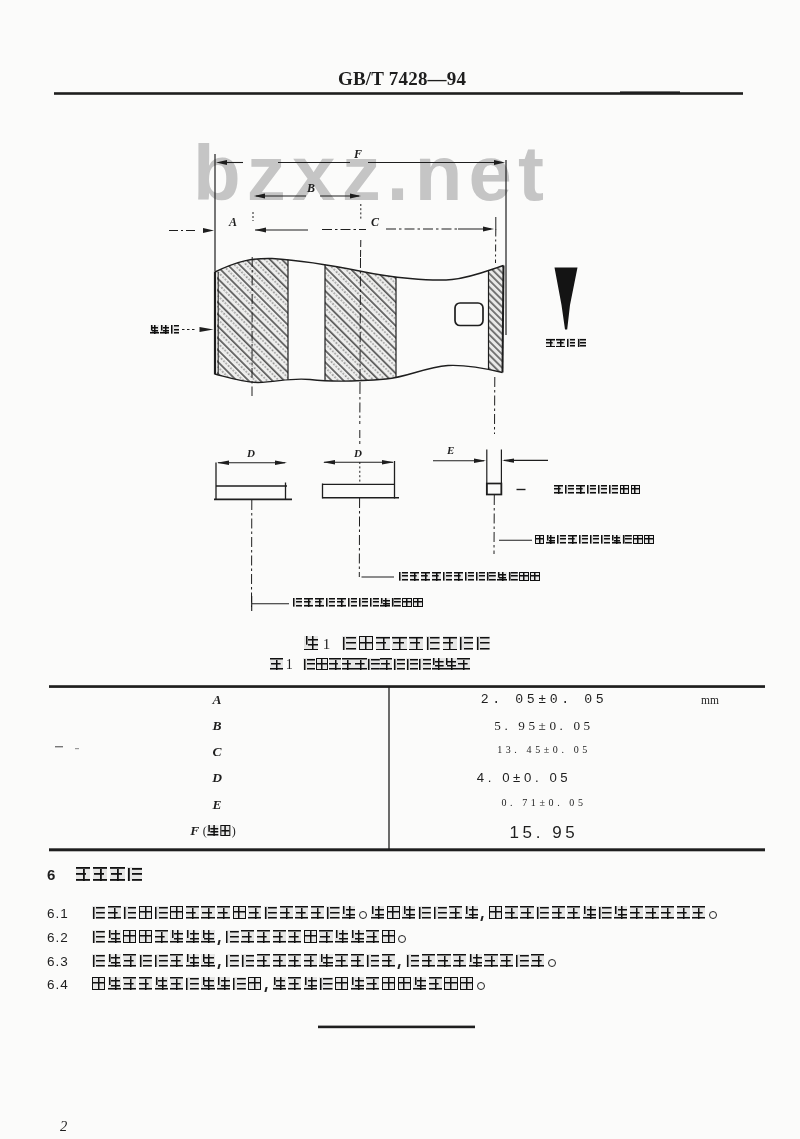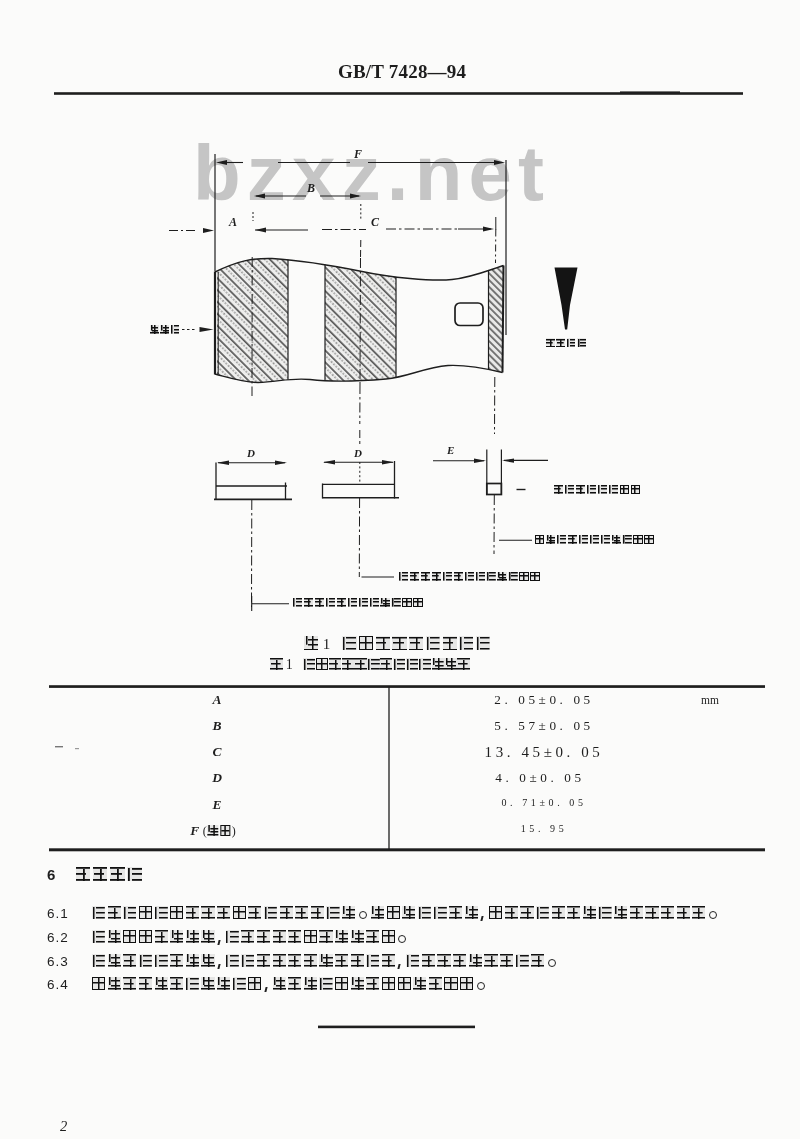--- a/index.html
+++ b/index.html
@@ -139,39 +139,39 @@
     <line x1="361.5" y1="577" x2="394" y2="577" stroke="#1e1e1e" stroke-width="1.1"></line>
     <line x1="251.7" y1="596" x2="251.7" y2="611" stroke="#1e1e1e" stroke-width="1.1"></line>
     <line x1="251.7" y1="603.7" x2="289" y2="603.7" stroke="#1e1e1e" stroke-width="1.1"></line>
     <rect x="49" y="685.2" width="716" height="2.7" fill="#1e1e1e"></rect>
     <rect x="49" y="848.3" width="716" height="3" fill="#1e1e1e"></rect>
     <line x1="389" y1="686" x2="389" y2="850" stroke="#1e1e1e" stroke-width="1.3"></line>
     <rect x="55" y="746" width="8" height="1.4" fill="#777"></rect>
     <rect x="75" y="748" width="4" height="1.2" fill="#999"></rect>
     <rect x="318" y="1025.6" width="157" height="2.6" fill="#1e1e1e"></rect>
   </svg>
-<div class="abs" style="left:338px;top:61px;font-family:'Liberation Serif',serif;font-weight:bold;font-size:19px;letter-spacing:0.2px">GB/T 7428—94</div>
+<div class="abs" style="left:338px;top:68px;font-family:'Liberation Serif',serif;font-weight:bold;font-size:19px;letter-spacing:0.2px">GB/T 7428—94</div>
 <div class="abs" style="left:149px;top:324px;font-size:10px"><i class="z zc"></i><i class="z zc"></i><i class="z zd"></i></div>
 <div class="abs" style="left:545px;top:337.5px;font-size:10px"><i class="z za"></i><i class="z za"></i><i class="z zd"></i><i class="z zd"></i></div>
 <div class="abs" style="left:553px;top:483px;font-size:10.5px"><i class="z za"></i><i class="z zd"></i><i class="z za"></i><i class="z zd"></i><i class="z zd"></i><i class="z zd"></i><i class="z zb"></i><i class="z zb"></i></div>
 <div class="abs" style="left:534px;top:533px;font-size:10.5px"><i class="z zb"></i><i class="z zc"></i><i class="z zd"></i><i class="z za"></i><i class="z zd"></i><i class="z zd"></i><i class="z zd"></i><i class="z zc"></i><i class="z zd"></i><i class="z zb"></i><i class="z zb"></i></div>
 <div class="abs" style="left:398px;top:570px;font-size:10.5px"><i class="z zd"></i><i class="z za"></i><i class="z za"></i><i class="z za"></i><i class="z zd"></i><i class="z za"></i><i class="z zd"></i><i class="z zd"></i><i class="z zd"></i><i class="z zc"></i><i class="z zd"></i><i class="z zb"></i><i class="z zb"></i></div>
 <div class="abs" style="left:292px;top:596px;font-size:10.5px"><i class="z zd"></i><i class="z za"></i><i class="z za"></i><i class="z zd"></i><i class="z za"></i><i class="z zd"></i><i class="z zd"></i><i class="z zd"></i><i class="z zc"></i><i class="z zd"></i><i class="z zb"></i><i class="z zb"></i></div>
 <div class="abs" style="left:303px;top:635px;font-size:16px"><i class="z zc"></i><span class="ser" style="font-size:15px;margin:0 3px">1</span><i class="zs"></i><i class="z zd"></i><i class="z zb"></i><i class="z za"></i><i class="z za"></i><i class="z za"></i><i class="z zd"></i><i class="z za"></i><i class="z zd"></i><i class="z zd"></i></div>
 <div class="abs" style="left:270px;top:656px;font-size:14px"><span class="tight"><i class="z za"></i><span class="ser" style="font-size:14px;margin:0 3px">1</span><i class="zs"></i><i class="z zd"></i><i class="z zb"></i><i class="z za"></i><i class="z za"></i><i class="z za"></i><i class="z zd"></i><i class="z za"></i><i class="z zd"></i><i class="z zd"></i><i class="z zd"></i><i class="z zc"></i><i class="z zc"></i><i class="z za"></i></span></div>
 <div class="abs" style="left:701px;top:694px;font-size:11.5px;font-family:'Liberation Serif',serif">mm</div>
 <div class="abs" style="left:217px;top:692px;transform:translateX(-50%);font-family:'Liberation Serif',serif;font-style:italic;font-weight:bold;font-size:13.5px">A</div>
-<div class="abs" style="left:544px;top:692px;transform:translateX(-50%);font-family:Liberation Serif, serif;font-size:13.2px;letter-spacing:3.6px">2. 05±0. 05</div>
+<div class="abs" style="left:544px;top:692px;transform:translateX(-50%);font-family:Liberation Mono, monospace;font-size:13.2px;letter-spacing:3.6px">2. 05±0. 05</div>
 <div class="abs" style="left:217px;top:717.5px;transform:translateX(-50%);font-family:'Liberation Serif',serif;font-style:italic;font-weight:bold;font-size:13.5px">B</div>
-<div class="abs" style="left:544px;top:717.5px;transform:translateX(-50%);font-family:'Liberation Serif',serif;font-size:13.2px;letter-spacing:3.6px">5. 57±0. 05</div>
+<div class="abs" style="left:544px;top:717.5px;transform:translateX(-50%);font-family:'Liberation Serif',serif;font-size:13.2px;letter-spacing:3.6px">5. 95±0. 05</div>
 <div class="abs" style="left:217px;top:744px;transform:translateX(-50%);font-family:'Liberation Serif',serif;font-style:italic;font-weight:bold;font-size:13.5px">C</div>
-<div class="abs" style="left:544px;top:744px;transform:translateX(-50%);font-family:'Liberation Serif',serif;font-size:15px;letter-spacing:3.6px">13. 45±0. 05</div>
+<div class="abs" style="left:544px;top:744px;transform:translateX(-50%);font-family:'Liberation Serif',serif;font-size:10px;letter-spacing:3.6px">13. 45±0. 05</div>
 <div class="abs" style="left:217px;top:770px;transform:translateX(-50%);font-family:'Liberation Serif',serif;font-style:italic;font-weight:bold;font-size:13.5px">D</div>
-<div class="abs" style="left:540px;top:770px;transform:translateX(-50%);font-family:Liberation Serif, serif;font-size:13.2px;letter-spacing:3.6px">4. 0±0. 05</div>
+<div class="abs" style="left:524px;top:770px;transform:translateX(-50%);font-family:Liberation Sans, sans-serif;font-size:13.2px;letter-spacing:3.6px">4. 0±0. 05</div>
 <div class="abs" style="left:217px;top:796.5px;transform:translateX(-50%);font-family:'Liberation Serif',serif;font-style:italic;font-weight:bold;font-size:13.5px">E</div>
 <div class="abs" style="left:544px;top:796.5px;transform:translateX(-50%);font-family:'Liberation Serif',serif;font-size:10px;letter-spacing:3.6px">0. 71±0. 05</div>
-<div class="abs" style="left:544px;top:823px;transform:translateX(-50%);font-family:Liberation Serif, serif;font-size:10px;letter-spacing:3.6px">15. 95</div>
+<div class="abs" style="left:544px;top:823px;transform:translateX(-50%);font-family:Liberation Sans, sans-serif;font-size:17px;letter-spacing:3.6px">15. 95</div>
 <div class="abs" style="left:213px;top:823px;transform:translateX(-50%);font-size:12px"><span class="ser" style="font-style:italic;font-weight:bold;font-size:13.5px">F</span>&nbsp;<span class="par">(</span><i class="z zc"></i><i class="z zb"></i><span class="par">)</span></div>
 <div class="abs" style="left:47px;top:865px;font-size:15px;font-weight:bold"><span style="font-size:15px">6</span><span style="display:inline-block;width:19px"></span><span class="bd" style="font-size:16.5px"><i class="z za"></i><i class="z za"></i><i class="z za"></i><i class="z zd"></i></span></div>
 <div class="abs" style="left:47px;top:904px;font-size:15px"><span style="font-size:13.5px;letter-spacing:1px">6.1</span><span style="display:inline-block;width:22px"></span><i class="z zd"></i><i class="z za"></i><i class="z zd"></i><i class="z zb"></i><i class="z zd"></i><i class="z zb"></i><i class="z za"></i><i class="z za"></i><i class="z za"></i><i class="z zb"></i><i class="z za"></i><i class="z zd"></i><i class="z za"></i><i class="z za"></i><i class="z za"></i><i class="z zd"></i><i class="z zc"></i><i class="zo"></i><i class="z zc"></i><i class="z zb"></i><i class="z zc"></i><i class="z zd"></i><i class="z zd"></i><i class="z za"></i><i class="z zc"></i><i class="zp"></i><i class="z zb"></i><i class="z za"></i><i class="z za"></i><i class="z zd"></i><i class="z za"></i><i class="z za"></i><i class="z zc"></i><i class="z zd"></i><i class="z zc"></i><i class="z za"></i><i class="z za"></i><i class="z za"></i><i class="z za"></i><i class="z za"></i><i class="zo"></i></div>
 <div class="abs" style="left:47px;top:928px;font-size:15px"><span style="font-size:13.5px;letter-spacing:1px">6.2</span><span style="display:inline-block;width:22px"></span><i class="z zd"></i><i class="z zc"></i><i class="z zb"></i><i class="z zb"></i><i class="z za"></i><i class="z zc"></i><i class="z zc"></i><i class="z zc"></i><i class="zp"></i><i class="z zd"></i><i class="z za"></i><i class="z za"></i><i class="z za"></i><i class="z za"></i><i class="z zb"></i><i class="z za"></i><i class="z zc"></i><i class="z zc"></i><i class="z za"></i><i class="z zb"></i><i class="zo"></i></div>
 <div class="abs" style="left:47px;top:952px;font-size:15px"><span style="font-size:13.5px;letter-spacing:1px">6.3</span><span style="display:inline-block;width:22px"></span><i class="z zd"></i><i class="z zc"></i><i class="z za"></i><i class="z zd"></i><i class="z zd"></i><i class="z za"></i><i class="z zc"></i><i class="z zc"></i><i class="zp"></i><i class="z zd"></i><i class="z zd"></i><i class="z za"></i><i class="z za"></i><i class="z za"></i><i class="z za"></i><i class="z zc"></i><i class="z za"></i><i class="z za"></i><i class="z zd"></i><i class="z za"></i><i class="zp"></i><i class="z zd"></i><i class="z za"></i><i class="z za"></i><i class="z za"></i><i class="z zc"></i><i class="z za"></i><i class="z za"></i><i class="z zd"></i><i class="z za"></i><i class="zo"></i></div>
 <div class="abs" style="left:47px;top:975px;font-size:15px"><span style="font-size:13.5px;letter-spacing:1px">6.4</span><span style="display:inline-block;width:22px"></span><i class="z zb"></i><i class="z zc"></i><i class="z za"></i><i class="z za"></i><i class="z zc"></i><i class="z za"></i><i class="z zd"></i><i class="z zc"></i><i class="z zc"></i><i class="z zd"></i><i class="z zb"></i><i class="zp"></i><i class="z zc"></i><i class="z za"></i><i class="z zc"></i><i class="z zd"></i><i class="z zb"></i><i class="z zc"></i><i class="z za"></i><i class="z zb"></i><i class="z zb"></i><i class="z zc"></i><i class="z za"></i><i class="z zb"></i><i class="z zb"></i><i class="zo"></i></div>
 <div class="abs" style="left:60px;top:1118px;font-family:'Liberation Serif',serif;font-style:italic;font-size:14.5px">2</div>
 </body></html>

